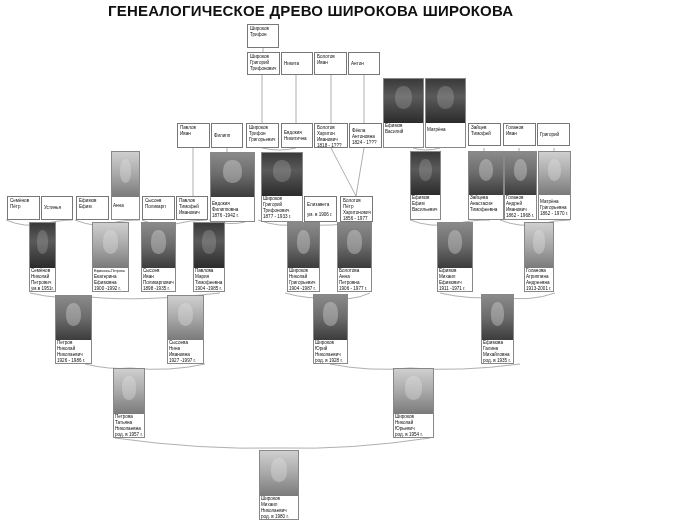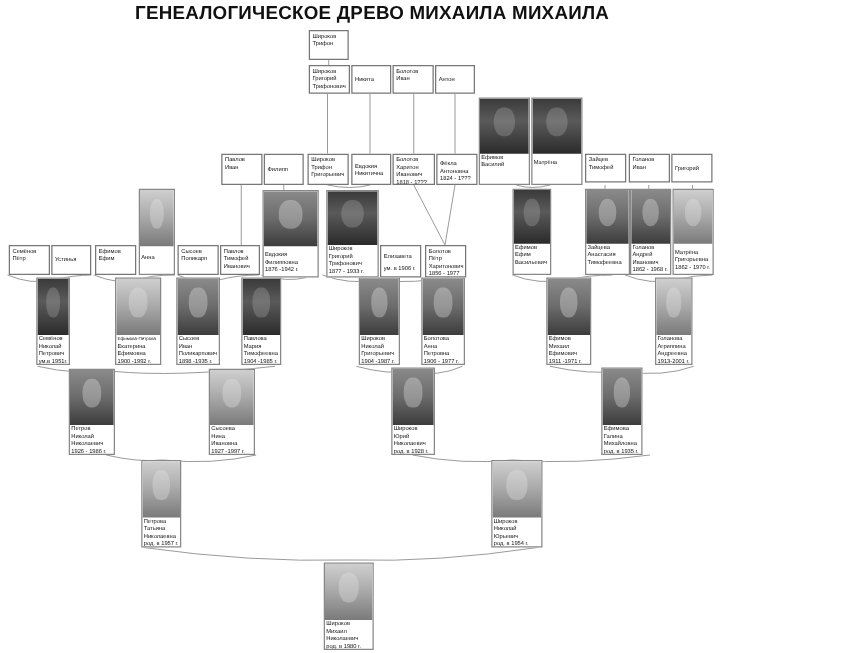--- a/index.html
+++ b/index.html
@@ -17,21 +17,21 @@
   .photo.dark { background:linear-gradient(180deg,#3a3a3a 0%,#5a5a5a 40%,#2b2b2b 100%); }
   .photo.mid { background:linear-gradient(180deg,#8a8a8a 0%,#6b6b6b 50%,#3c3c3c 100%); }
   .photo.light { background:linear-gradient(180deg,#cfcfcf 0%,#a8a8a8 50%,#7a7a7a 100%); }
   .photo .face { position:absolute; left:28%; top:16%; width:44%; height:52%; border-radius:45%;
                  background:rgba(230,230,230,0.35); }
   .photo.dark .face { background:rgba(200,200,200,0.25); }
 </style>
 </head>
 <body>
 
-<div class="title">ГЕНЕАЛОГИЧЕСКОЕ ДРЕВО МИХАИЛА МИХАИЛА</div>
+<div class="title">ГЕНЕАЛОГИЧЕСКОЕ ДРЕВО ШИРОКОВА ШИРОКОВА</div>
 
 <svg class="lines" viewBox="0 0 690 522">
   <g stroke="#9a9a9a" stroke-width="0.8" fill="none">
 
     <line x1="262" y1="75" x2="262" y2="123"></line>
     <line x1="296" y1="75" x2="296" y2="123"></line>
     <line x1="331" y1="75" x2="331" y2="123"></line>
     <line x1="364" y1="75" x2="364" y2="123"></line>
     <line x1="263" y1="48" x2="263" y2="52"></line>
 

